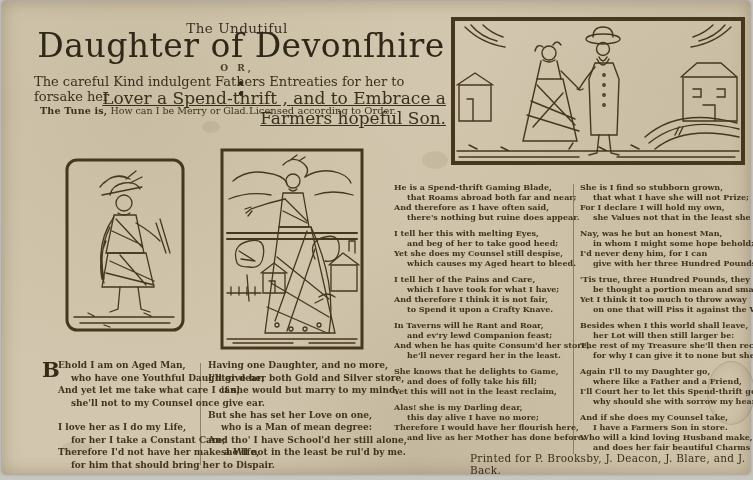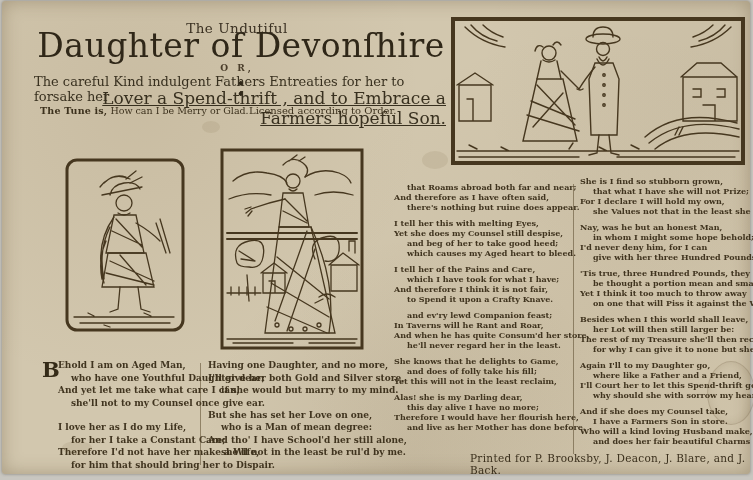--- a/index.html
+++ b/index.html
@@ -29,21 +29,21 @@
   .vline.ind{margin-left:13px;}
   .col-top .vline{font-size:8px;line-height:10px;}
   .col-top .stanza{margin-bottom:6px;}
   .col-bottom .vline{font-size:9px;line-height:12.5px;}
   .col-bottom .stanza{margin-bottom:12px;}
   .dropcap{left:40px;top:356px;font-size:21px;font-weight:700;color:#352b18;}
   #col0{left:56px;top:358px;width:150px;}
   #col0 .stanza:first-child .vline:first-child{margin-left:0px;}
   #col1c{left:206px;top:358px;width:172px;}
   #col2c{left:392px;top:181px;width:172px;}
-  #col3c{left:578px;top:175px;width:172px;}
+  #col3c{left:578px;top:181px;width:172px;}
   .divider{width:1px;background:rgba(90,72,44,0.55);}
   #div1{left:198px;top:362px;height:102px;}
   #div2{left:571px;top:183px;height:270px;}
   .imprint{left:468px;top:451px;font-size:10.5px;color:#3a2f1c;letter-spacing:0.3px;}
   .stamp{left:705px;top:360px;width:46px;height:62px;border-radius:50%;
     border:1px solid rgba(100,80,50,0.25);box-shadow:inset 0 0 8px rgba(100,80,50,0.15);}
   .spot{border-radius:50%;background:rgba(110,85,50,0.10);}
 </style>
 </head>
 <body>
@@ -180,39 +180,40 @@
         </div>
         <div class="stanza">
           <div class="vline">But she has set her Love on one,</div>
           <div class="vline ind">who is a Man of mean degree:</div>
           <div class="vline">And tho' I have School'd her still alone,</div>
           <div class="vline ind">she'll not in the least be rul'd by me.</div>
         </div>
       </div>
     <div id="col2c" class="abs vcol col-top">
         <div class="stanza">
+          <div class="vline">He is a Spend-thrift Gaming Blade,</div>
           <div class="vline ind">that Roams abroad both far and near;</div>
           <div class="vline">And therefore as I have often said,</div>
           <div class="vline ind">there's nothing but ruine does appear.</div>
         </div>
         <div class="stanza">
           <div class="vline">I tell her this with melting Eyes,</div>
+          <div class="vline ind">and beg of her to take good heed;</div>
           <div class="vline">Yet she does my Counsel still despise,</div>
-          <div class="vline ind">and beg of her to take good heed;</div>
           <div class="vline ind">which causes my Aged heart to bleed.</div>
         </div>
         <div class="stanza">
           <div class="vline">I tell her of the Pains and Care,</div>
           <div class="vline ind">which I have took for what I have;</div>
           <div class="vline">And therefore I think it is not fair,</div>
           <div class="vline ind">to Spend it upon a Crafty Knave.</div>
         </div>
         <div class="stanza">
+          <div class="vline">In Taverns will he Rant and Roar,</div>
           <div class="vline ind">and ev'ry lewd Companion feast;</div>
-          <div class="vline">In Taverns will he Rant and Roar,</div>
           <div class="vline">And when he has quite Consum'd her store,</div>
           <div class="vline ind">he'll never regard her in the least.</div>
         </div>
         <div class="stanza">
           <div class="vline">She knows that he delights to Game,</div>
           <div class="vline ind">and does of folly take his fill;</div>
           <div class="vline">Yet this will not in the least reclaim,</div>
         </div>
         <div class="stanza">
           <div class="vline">Alas! she is my Darling dear,</div>

